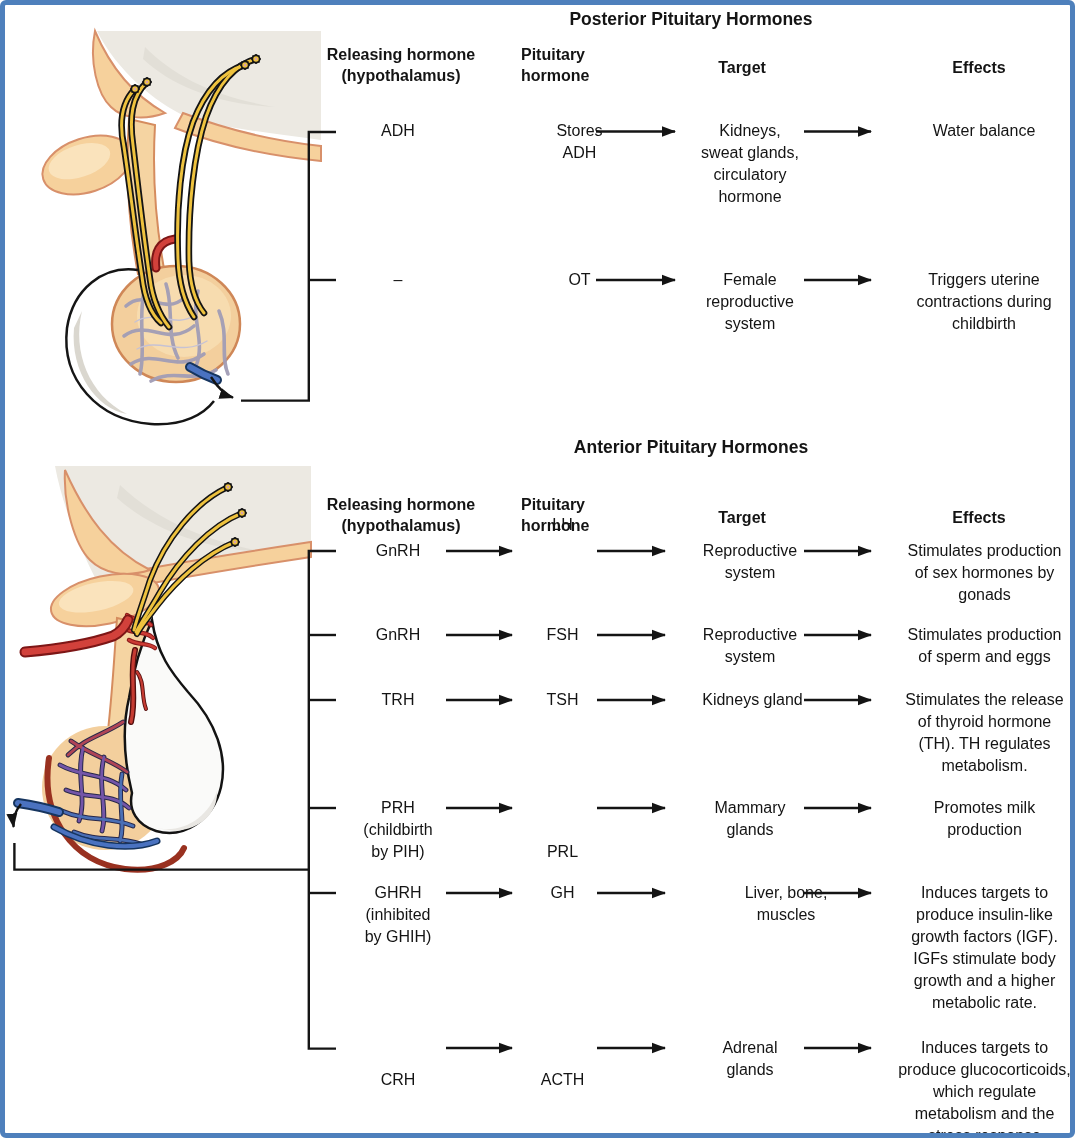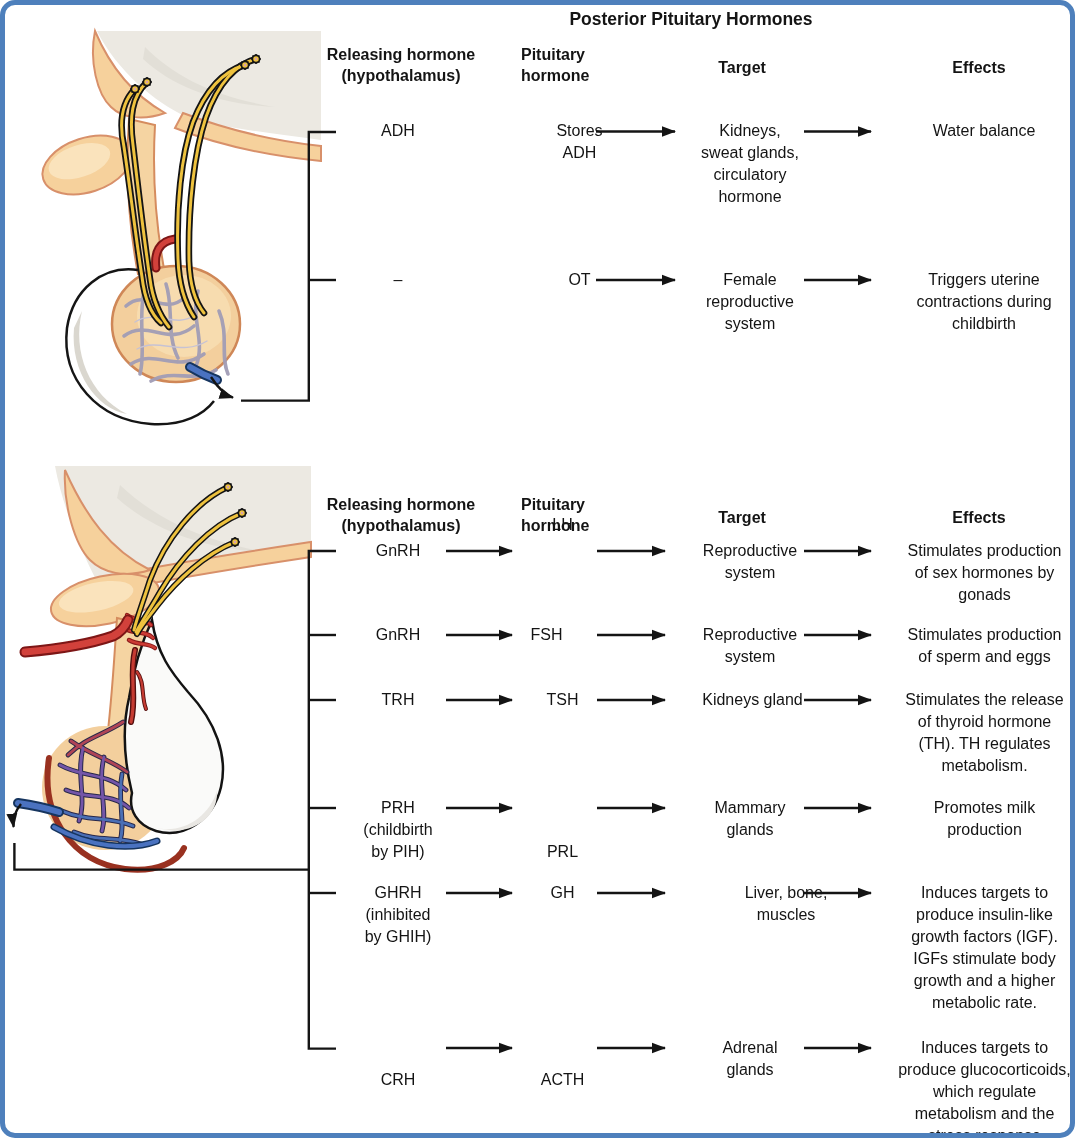--- a/index.html
+++ b/index.html
@@ -1,18 +1,18 @@
 <!DOCTYPE html>
 <html><head>
 <meta charset="utf-8">
 <style>
   html,body{margin:0;padding:0;background:#fff;}
   .canvas{
     position:relative;width:1075px;height:1138px;box-sizing:border-box;
-    border:5px solid #4E80BC;border-radius:15px;background:#ffffff;overflow:hidden;
+    border:5px solid #4E80BC;border-radius:6px;background:#ffffff;overflow:hidden;
     font-family:"Liberation Sans","DejaVu Sans",sans-serif;color:#141414;
   }
   .abs{position:absolute;}
   .t-title{font-size:17.5px;font-weight:bold;text-align:center;white-space:pre-line;}
   .t-hdr{font-size:16px;font-weight:bold;line-height:21px;white-space:pre-line;}
   .cell{font-size:16px;line-height:22px;white-space:pre-line;text-align:center;}
   .ctr{text-align:center;}
   .illus{position:absolute;}
   svg.overlay{position:absolute;left:0;top:0;pointer-events:none;}
 </style>
@@ -182,39 +182,40 @@
     <div class="abs cell ctr" style="left:308px;top:264px;width:170px">–</div>
     <div class="abs cell" style="left:527px;top:264px;width:95px">OT</div>
     <div class="abs cell" style="left:680px;top:264px;width:130px">Female
 reproductive
 system</div>
     <div class="abs cell" style="left:884px;top:264px;width:190px">Triggers uterine
 contractions during
 childbirth</div>
   </div>
 
+  <div class="abs t-title" style="left:316px;top:432px;width:740px">Anterior Pituitary Hormones</div>
   <div class="abs t-hdr ctr" style="left:306px;top:489px;width:180px">Releasing hormone
 (hypothalamus)</div>
   <div class="abs t-hdr" style="left:516px;top:489px;width:110px">Pituitary
 hormone</div>
   <div class="abs t-hdr ctr" style="left:672px;top:502px;width:130px">Target</div>
   <div class="abs t-hdr ctr" style="left:888px;top:502px;width:172px">Effects</div>
 
   <div>
     <div class="abs cell ctr" style="left:308px;top:535px;width:170px">GnRH</div>
     <div class="abs cell ctr" style="left:510px;top:509px;width:95px">LH</div>
     <div class="abs cell" style="left:680px;top:535px;width:130px">Reproductive
 system</div>
     <div class="abs cell" style="left:884px;top:535px;width:191px">Stimulates production
 of sex hormones by
 gonads</div>
   </div>
   <div>
     <div class="abs cell ctr" style="left:308px;top:619px;width:170px">GnRH</div>
-    <div class="abs cell ctr" style="left:494px;top:619px;width:95px">FSH</div>
+    <div class="abs cell ctr" style="left:510px;top:619px;width:95px">FSH</div>
     <div class="abs cell" style="left:680px;top:619px;width:130px">Reproductive
 system</div>
     <div class="abs cell" style="left:884px;top:619px;width:191px">Stimulates production
 of sperm and eggs</div>
   </div>
   <div>
     <div class="abs cell ctr" style="left:308px;top:684px;width:170px">TRH</div>
     <div class="abs cell ctr" style="left:510px;top:684px;width:95px">TSH</div>
     <div class="abs cell" style="left:680px;top:684px;width:135px">Kidneys gland</div>
     <div class="abs cell" style="left:884px;top:684px;width:191px">Stimulates the release

